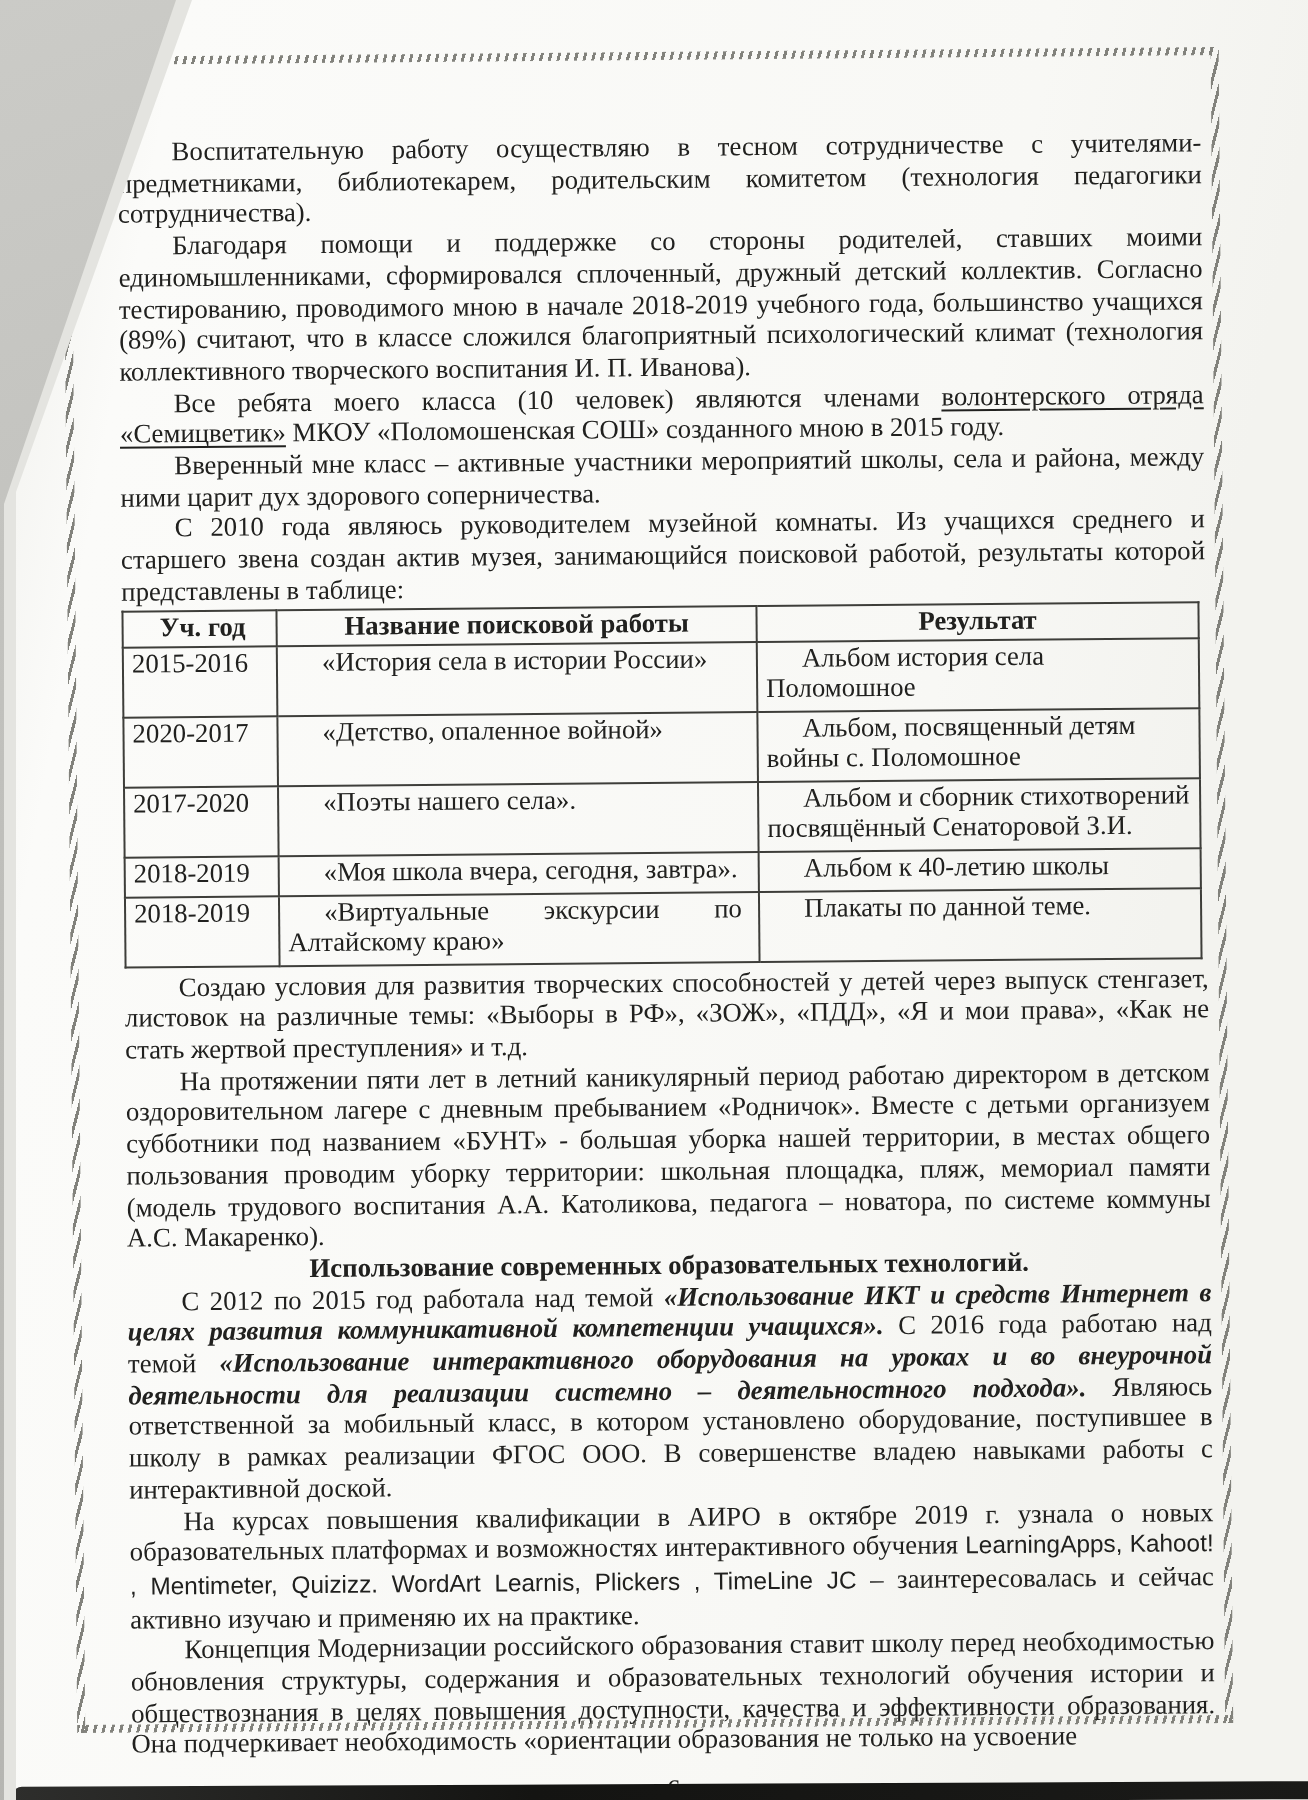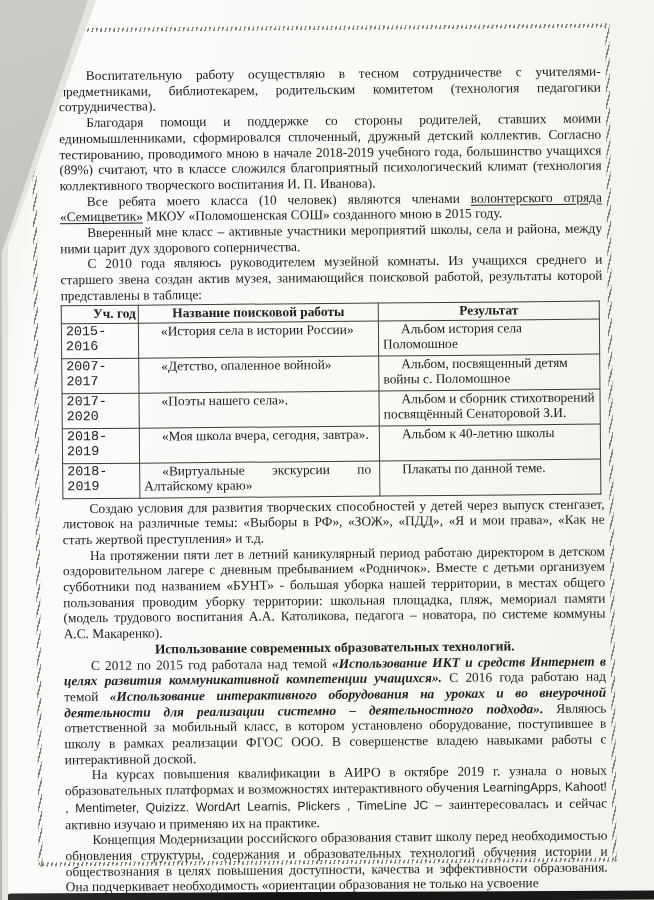--- a/index.html
+++ b/index.html
@@ -48,22 +48,22 @@
     width: 538px; margin: 1px 0 2px 0;
     font-size: 13.4px; line-height: 14.9px; color: #21211f;
   }
   .col-year { width: 77px; } .col-title { width: 240px; } .col-result { width: 221px; }
   .search-table th, .search-table td {
     border: 1.4px solid #3e3e3a;
     padding: 1px 4px 3px 4px;
     vertical-align: top; text-align: left;
   }
   .search-table th { font-weight: bold; text-align: center; padding: 1px 2px 2px 2px; }
-  th.h-year { text-align: right; padding-left: 5px; }
-  .c-year { padding-left: 5px; font-family: Liberation Mono, monospace; }
+  th.h-year { text-align: center; padding-left: 5px; }
+  .c-year { padding-left: 5px; }
   .c-title, .c-result { text-indent: 18px; white-space: pre-line; }
   .c-title.spread::first-line { word-spacing: 24px; }
   .pagenum { text-align: center; margin-top: 9px; font-size: 13.4px; }
   .bottom-strip {
     position: absolute; left: 6px; right: -4px; bottom: -1px; height: 9px;
     background: linear-gradient(90deg, #2e2e2c, #141412 40%, #1a1a18);
     border-radius: 5px 0 0 2px;
     transform: rotate(-0.25deg);
   }
 </style>
@@ -102,21 +102,21 @@
             </tr>
           </thead>
           <tbody>
             <tr>
               <td class="c-year">2015-2016</td>
               <td class="c-title">«История села в истории России»</td>
               <td class="c-result">Альбом история села
 Поломошное</td>
             </tr>
             <tr>
-              <td class="c-year">2007-2017</td>
+              <td class="c-year">2020-2017</td>
               <td class="c-title">«Детство, опаленное войной»</td>
               <td class="c-result">Альбом, посвященный детям
 войны с. Поломошное</td>
             </tr>
             <tr>
               <td class="c-year">2017-2020</td>
               <td class="c-title">«Поэты нашего села».</td>
               <td class="c-result">Альбом и сборник стихотворений
 посвящённый Сенаторовой З.И.</td>
             </tr>

